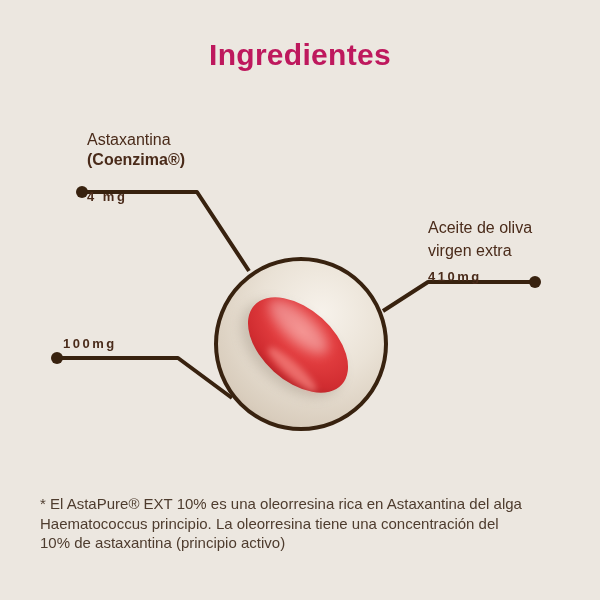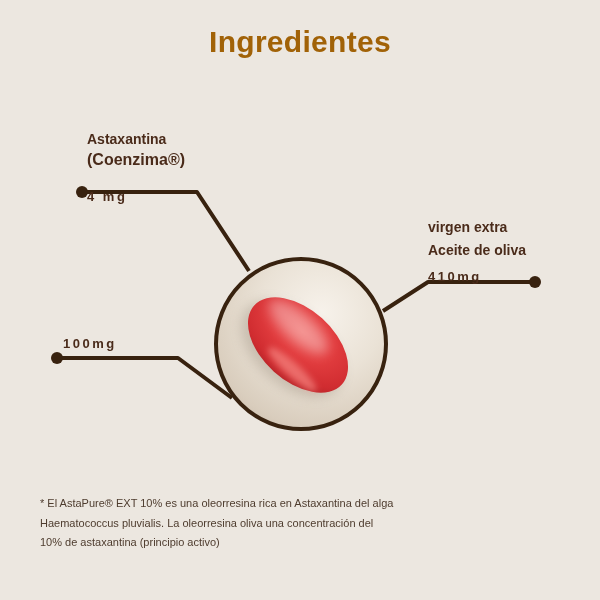--- a/index.html
+++ b/index.html
@@ -3,39 +3,39 @@
 <meta charset="utf-8">
 <style>
   html,body { margin:0; padding:0; background:#ece7e0; }
   .canvas {
     position:relative; width:600px; height:600px;
     background:#ece7e0; overflow:hidden;
     font-family:"Liberation Sans", sans-serif;
     color:#4a2b1a;
   }
   .title {
-    position:absolute; top:25px; left:0; width:600px;
+    position:absolute; top:38px; left:0; width:600px;
     text-align:center; font-size:30px; font-weight:800;
-    letter-spacing:0.3px; color:#a16207;
+    letter-spacing:0.3px; color:#be185d;
   }
   .diagram-svg { position:absolute; left:0; top:0; width:600px; height:600px; }
   .callout { position:absolute; }
-  .callout .name { font-size:14px; font-weight:700; line-height:21px; white-space:nowrap; }
+  .callout .name { font-size:16px; font-weight:400; line-height:21px; white-space:nowrap; }
   .callout .name.tall { line-height:23px; }
   .callout .sub  { font-size:16px; font-weight:700; line-height:19px; white-space:nowrap; }
   .callout .amount {
     font-size:13px; font-weight:700; letter-spacing:2.5px;
     margin-top:20px; white-space:nowrap;
   }
   .callout-astaxantina { left:87px;  top:129px; }
   .callout-aceite      { left:428px; top:216px; }
   .callout-coenzima    { left:63px;  top:316px; }
   .footnote {
     position:absolute; left:40px; top:494px; width:545px;
-    font-size:11px; line-height:19.5px; color:#4e3c2e;
+    font-size:15px; line-height:19.5px; color:#4e3c2e;
   }
   .footnote div { white-space:nowrap; }
 </style>
 </head>
 <body>
 
 <div class="canvas">
 
   <div class="title">Ingredientes</div>
 
@@ -80,28 +80,28 @@
     </g>
   </svg>
 
   <div class="callout callout-astaxantina">
     <div class="name">Astaxantina</div>
     <div class="sub">(Coenzima®)</div>
     <div class="amount">4 mg</div>
   </div>
 
   <div class="callout callout-aceite">
+    <div class="name tall">Aceite de oliva</div>
     <div class="name tall">virgen extra</div>
-    <div class="name tall">Aceite de oliva</div>
     <div class="amount" style="margin-top:7px">410mg</div>
   </div>
 
   <div class="callout callout-coenzima">
     <div class="amount">100mg</div>
   </div>
 
   <div class="footnote">
     <div>* El AstaPure® EXT 10% es una oleorresina rica en Astaxantina del alga</div>
-    <div>Haematococcus pluvialis. La oleorresina oliva una concentración del</div>
+    <div>Haematococcus principio. La oleorresina tiene una concentración del</div>
     <div>10% de astaxantina (principio activo)</div>
   </div>
 
 </div>
 
 </body></html>

